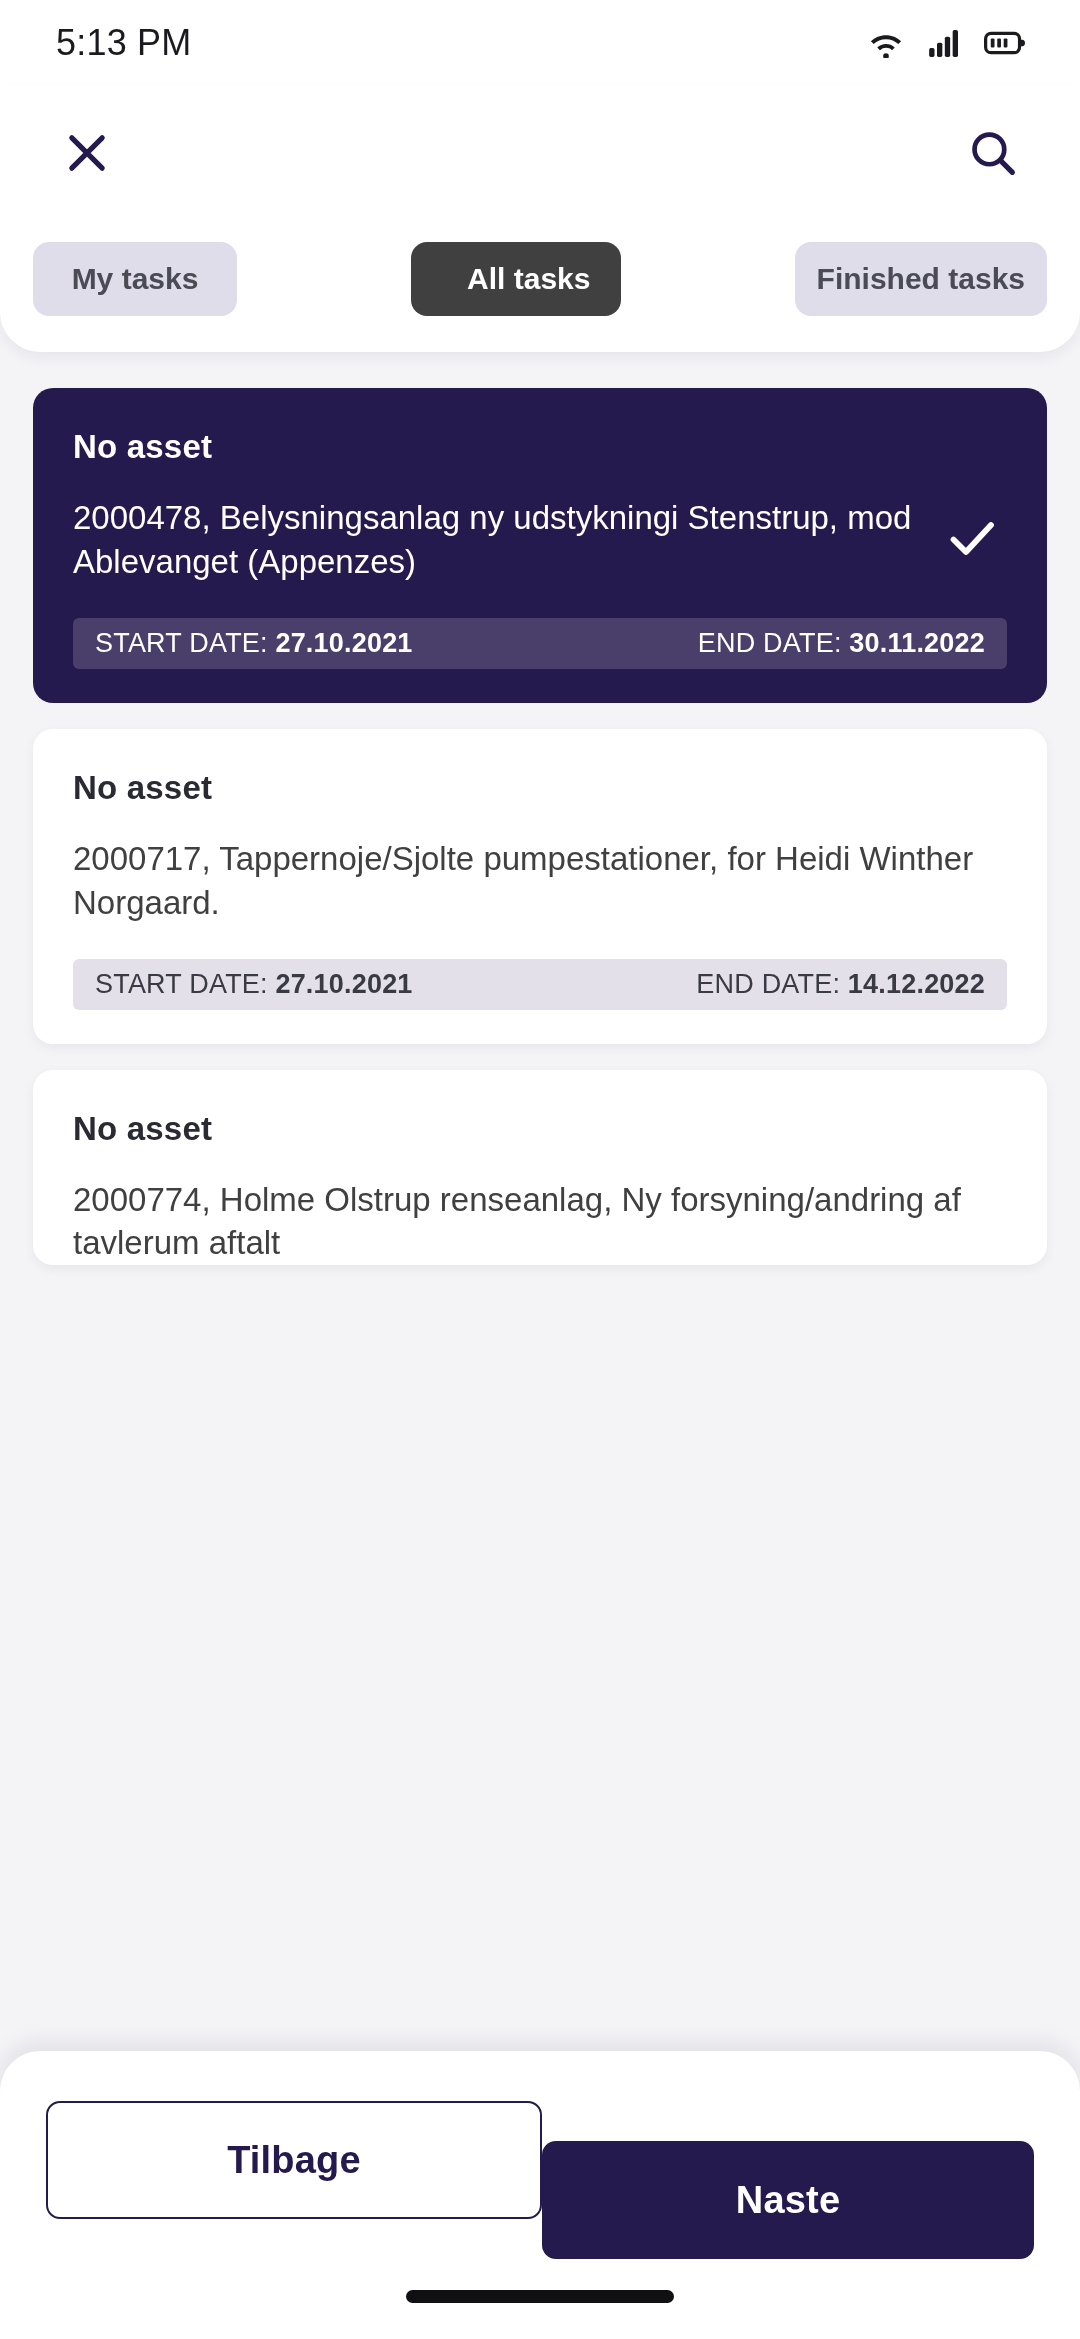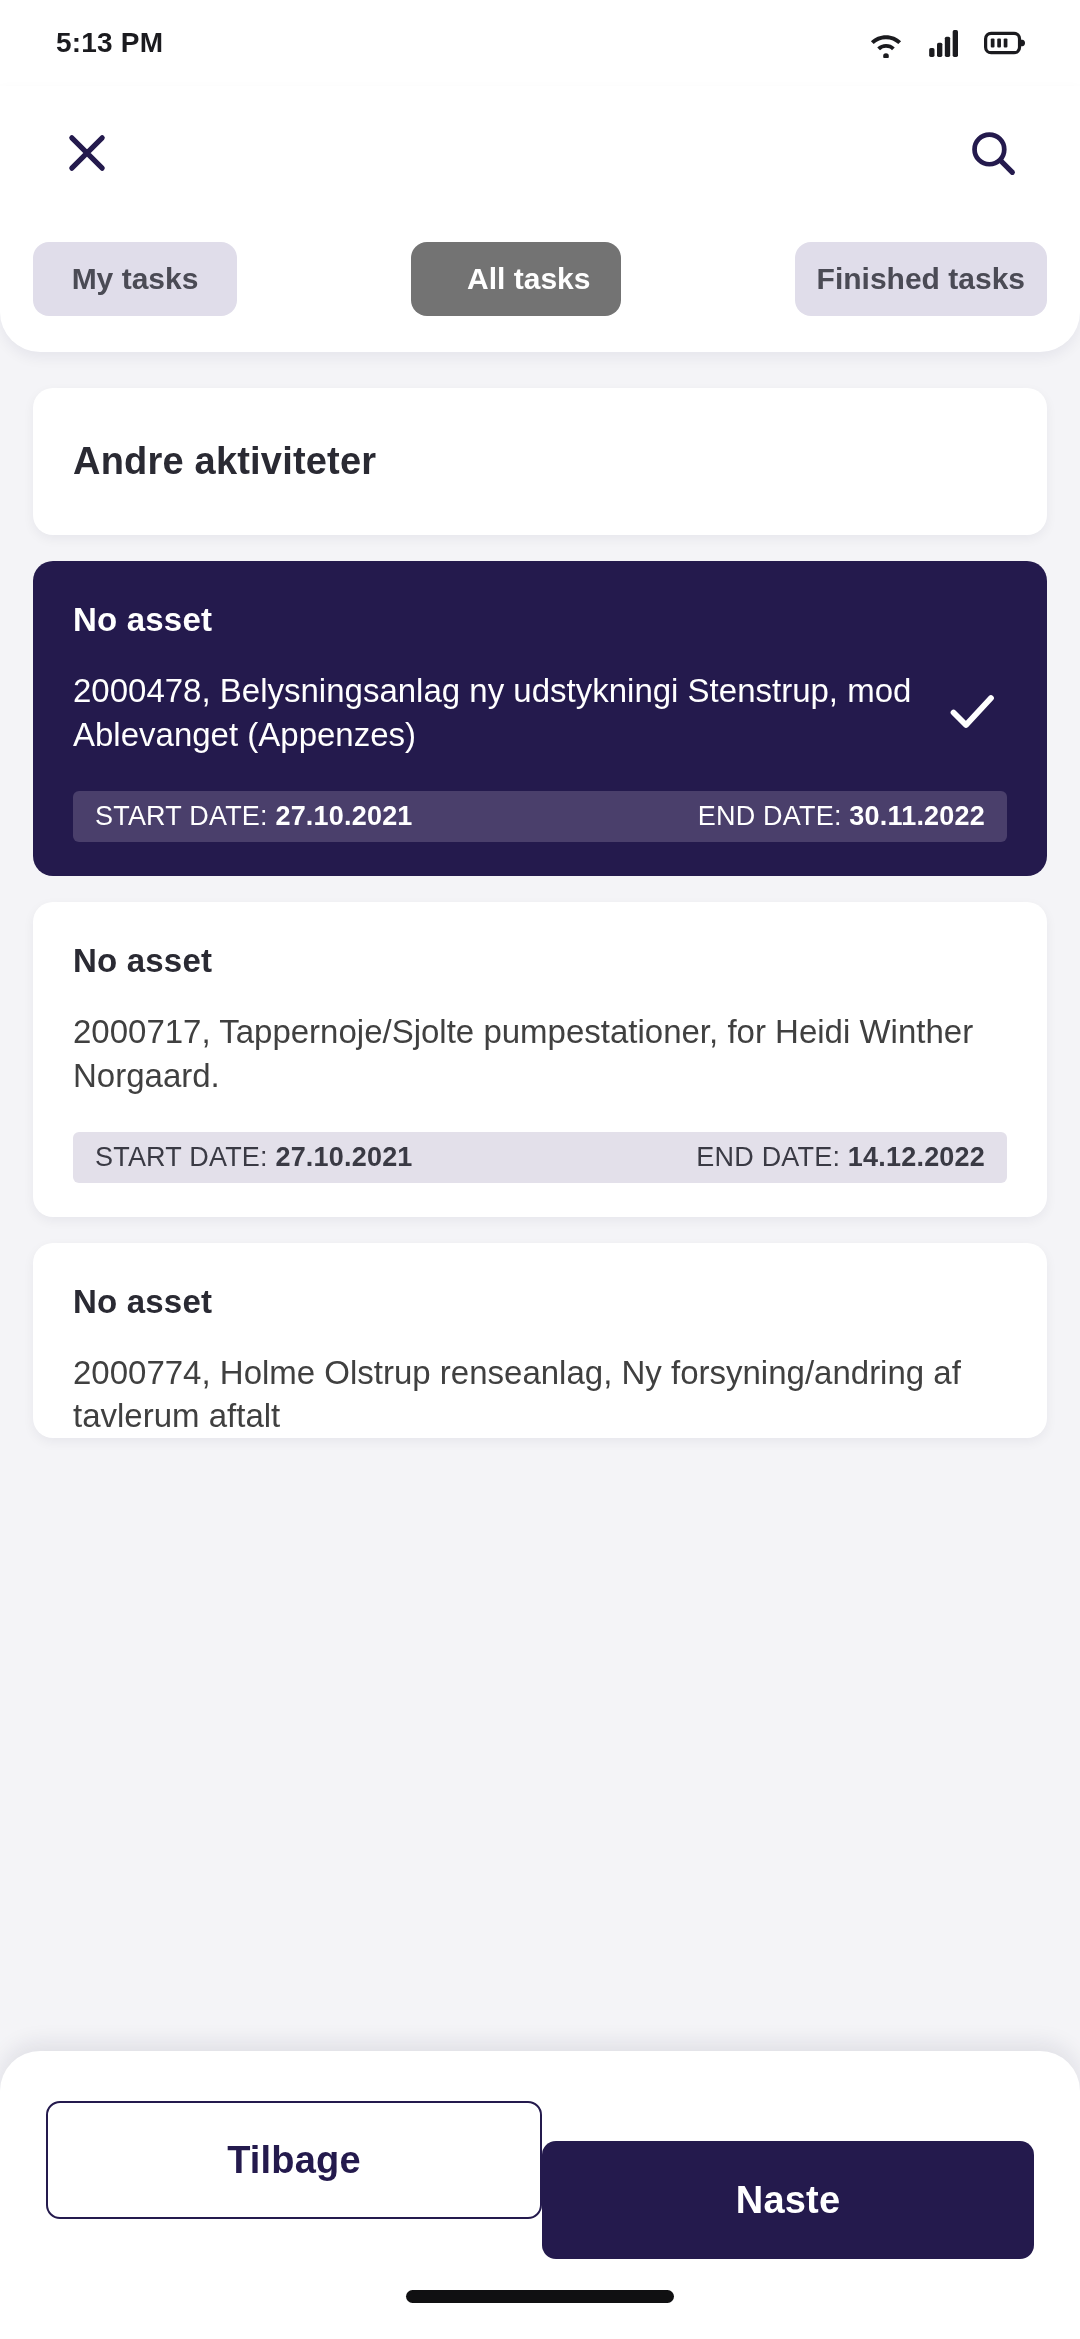--- a/index.html
+++ b/index.html
@@ -19,22 +19,22 @@
   
   .status-bar {
     height: 86px;
     display: flex;
     align-items: center;
     justify-content: space-between;
     padding: 0 54px 0 56px;
     background: #ffffff;
   }
   .status-time {
-    font-size: 28px;
-    font-weight: 700;
+    font-size: 36px;
+    font-weight: 400;
     color: #1b1b1f;
     letter-spacing: 0.2px;
   }
   .status-icons {
     display: flex;
     align-items: center;
     gap: 22px;
   }
   .status-icons svg { display: block; }
 
@@ -108,21 +108,21 @@
   }
   .tab-my      { flex: 0 0 204px; }
   .tab-all     { flex: 0 0 210px; }
   .tab-finished{ flex: 0 0 206px; }
 
   .tab.inactive {
     background: #e0ddea;
     color: #4b4b55;
   }
   .tab.active {
-    background: #737373;
+    background: #404040;
     color: #ffffff;
     padding-left: 48px;
   }
 
   
   .content {
     padding: 36px 33px 0 33px;
   }
 
   .card {
@@ -321,23 +321,20 @@
 
   <div class="tabs">
     <div class="tab inactive tab-my">My tasks</div>
     <div class="tab active tab-all">All tasks</div>
     <div class="tab inactive tab-finished">Finished tasks</div>
   </div>
 </div>
 
 <div class="content">
 
-  <div class="card section-card">
-    <div class="section-title">Andre aktiviteter</div>
-  </div>
 
   <div class="card task-card selected">
     <div class="task-asset">No asset</div>
     <div class="task-body">
       <div class="task-desc">2000478, Belysningsanlag ny udstykningi Stenstrup, mod Ablevanget (Appenzes)</div>
       <div class="check-wrap">
         <span>
           <svg width="60" height="60" viewBox="0 0 24 24">
             <path d="M4.6 12.6 L9.6 17.6 L19.6 6.8" fill="none" stroke="#ffffff" stroke-width="2.3" stroke-linecap="round" stroke-linejoin="round"></path>
           </svg>

